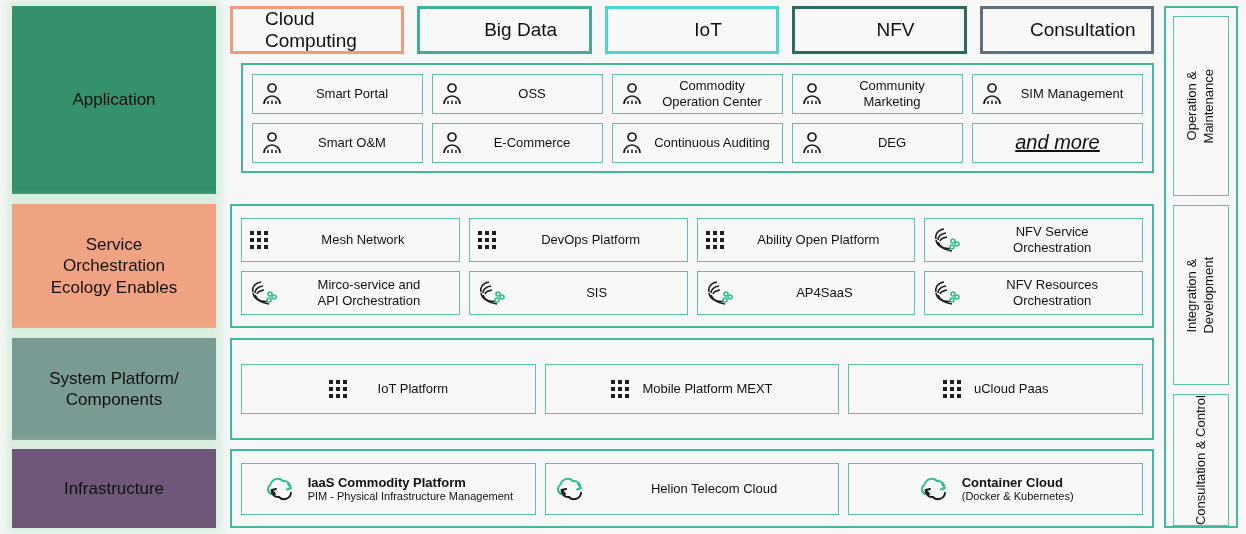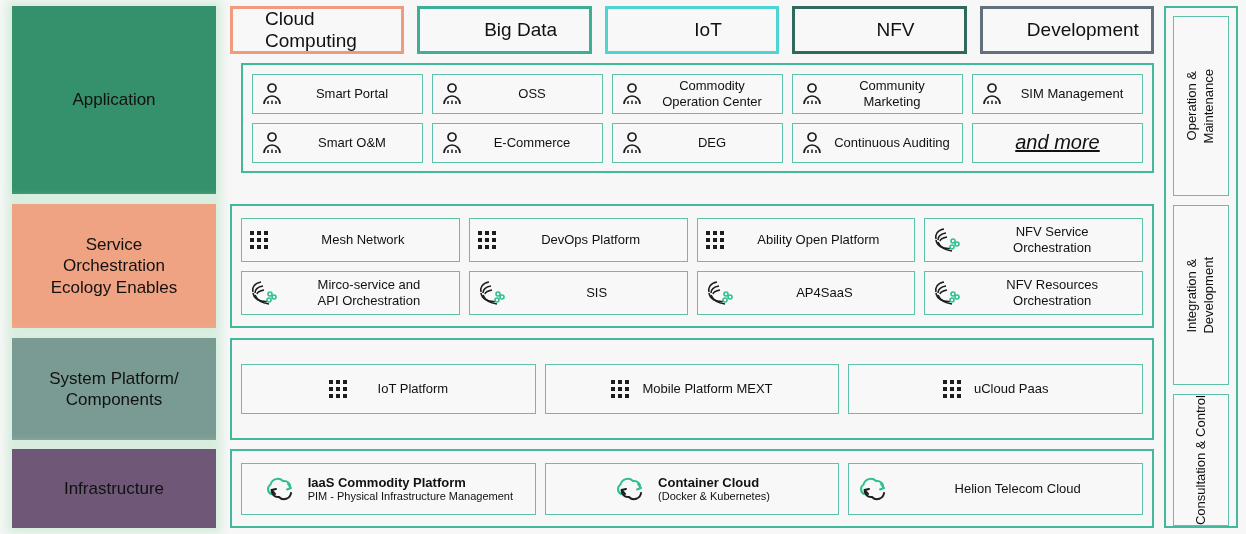--- a/index.html
+++ b/index.html
@@ -117,21 +117,21 @@
             <div class="tag" style="border-color: rgb(63, 174, 151);">
               <span>Big Data</span>
             </div>
             <div class="tag" style="border-color: rgb(79, 212, 212);">
               <span>IoT</span>
             </div>
             <div class="tag" style="border-color: rgb(46, 107, 94);">
               <span>NFV</span>
             </div>
             <div class="tag" style="border-color: rgb(98, 112, 126);">
-              <span>Development</span>
+              <span>Consultation</span>
             </div>
           </div>
         <div class="panel" style="margin-left:11px;height:110px;">
           <div class="cellrow" id="app-r1">
               <div class="cell" style="flex: 1 1 0px; min-height: 40px;">
                 <span class="ico">
                   <svg width="22" height="24" viewBox="0 0 22 24">
                     <circle cx="11" cy="6" r="4" fill="none" stroke="#1d1d1d" stroke-width="1.7"></circle>
                     <path d="M3 22 A8 8 0 0 1 19 22" fill="none" stroke="#1d1d1d" stroke-width="1.7"></path>
                     <path d="M7 22 v-3 M11 22 v-3.4 M15 22 v-3" stroke="#1d1d1d" stroke-width="1.5" fill="none"></path>
@@ -204,31 +204,31 @@
                 <div class="txt" style="white-space: pre-line;">E-Commerce</div>
               </div>
               <div class="cell" style="flex: 1 1 0px; min-height: 40px;">
                 <span class="ico">
                   <svg width="22" height="24" viewBox="0 0 22 24">
                     <circle cx="11" cy="6" r="4" fill="none" stroke="#1d1d1d" stroke-width="1.7"></circle>
                     <path d="M3 22 A8 8 0 0 1 19 22" fill="none" stroke="#1d1d1d" stroke-width="1.7"></path>
                     <path d="M7 22 v-3 M11 22 v-3.4 M15 22 v-3" stroke="#1d1d1d" stroke-width="1.5" fill="none"></path>
                   </svg>
                 </span>
+                <div class="txt" style="white-space: pre-line;">Continuous Auditing</div>
+              </div>
+              <div class="cell" style="flex: 1 1 0px; min-height: 40px;">
+                <span class="ico">
+                  <svg width="22" height="24" viewBox="0 0 22 24">
+                    <circle cx="11" cy="6" r="4" fill="none" stroke="#1d1d1d" stroke-width="1.7"></circle>
+                    <path d="M3 22 A8 8 0 0 1 19 22" fill="none" stroke="#1d1d1d" stroke-width="1.7"></path>
+                    <path d="M7 22 v-3 M11 22 v-3.4 M15 22 v-3" stroke="#1d1d1d" stroke-width="1.5" fill="none"></path>
+                  </svg>
+                </span>
                 <div class="txt" style="white-space: pre-line;">DEG</div>
-              </div>
-              <div class="cell" style="flex: 1 1 0px; min-height: 40px;">
-                <span class="ico">
-                  <svg width="22" height="24" viewBox="0 0 22 24">
-                    <circle cx="11" cy="6" r="4" fill="none" stroke="#1d1d1d" stroke-width="1.7"></circle>
-                    <path d="M3 22 A8 8 0 0 1 19 22" fill="none" stroke="#1d1d1d" stroke-width="1.7"></path>
-                    <path d="M7 22 v-3 M11 22 v-3.4 M15 22 v-3" stroke="#1d1d1d" stroke-width="1.5" fill="none"></path>
-                  </svg>
-                </span>
-                <div class="txt" style="white-space: pre-line;">Continuous Auditing</div>
               </div>
               <div class="cell" style="flex: 1 1 0px; min-height: 40px;">
                 <div class="txt and-more" style="white-space: pre-line; text-align: center;">and more</div>
               </div>
             </div>
         </div>
       </div>
     </div>
 
     <div style="height:10px;"></div>
@@ -443,32 +443,32 @@
             </div>
             <div class="cell" style="flex: 1 1 0px; min-height: 52px; justify-content: center; gap: 10px;">
               <span class="ico">
                 <svg width="34" height="28" viewBox="0 0 34 28">
                   <path d="M26 13 A6 6 0 0 0 19 6 A7.5 7.5 0 0 0 6.5 9.5 A5.5 5.5 0 0 0 7 19" fill="none" stroke="#2ec08a" stroke-width="2" stroke-linecap="round"></path>
                   <path d="M24 9 l3 4 l-4 1.5" fill="none" stroke="#2ec08a" stroke-width="2" stroke-linecap="round" stroke-linejoin="round"></path>
                   <path d="M8 15 A6 6 0 0 0 15 22 A7 7 0 0 0 27 18" fill="none" stroke="#1d1d1d" stroke-width="2" stroke-linecap="round"></path>
                   <path d="M11 19 l-3.5 -4 l4.5 -1" fill="none" stroke="#1d1d1d" stroke-width="2" stroke-linecap="round" stroke-linejoin="round"></path>
                 </svg>
               </span>
-              <div class="txt" style="white-space: pre-line; text-align: left; flex: 0 0 auto;"><div style="font-weight: bold; font-size: 13px;">Container Cloud</div><div style="font-size: 11px;">(Docker &amp; Kubernetes)</div></div>
+              <div class="txt" style="white-space: pre-line;">Helion Telecom Cloud</div>
             </div>
             <div class="cell" style="flex: 1 1 0px; min-height: 52px; justify-content: center; gap: 10px;">
               <span class="ico">
                 <svg width="34" height="28" viewBox="0 0 34 28">
                   <path d="M26 13 A6 6 0 0 0 19 6 A7.5 7.5 0 0 0 6.5 9.5 A5.5 5.5 0 0 0 7 19" fill="none" stroke="#2ec08a" stroke-width="2" stroke-linecap="round"></path>
                   <path d="M24 9 l3 4 l-4 1.5" fill="none" stroke="#2ec08a" stroke-width="2" stroke-linecap="round" stroke-linejoin="round"></path>
                   <path d="M8 15 A6 6 0 0 0 15 22 A7 7 0 0 0 27 18" fill="none" stroke="#1d1d1d" stroke-width="2" stroke-linecap="round"></path>
                   <path d="M11 19 l-3.5 -4 l4.5 -1" fill="none" stroke="#1d1d1d" stroke-width="2" stroke-linecap="round" stroke-linejoin="round"></path>
                 </svg>
               </span>
-              <div class="txt" style="white-space: pre-line;">Helion Telecom Cloud</div>
+              <div class="txt" style="white-space: pre-line; text-align: left; flex: 0 0 auto;"><div style="font-weight: bold; font-size: 13px;">Container Cloud</div><div style="font-size: 11px;">(Docker &amp; Kubernetes)</div></div>
             </div>
           </div>
       </div>
     </div>
 
   </div>
 
   <div class="sidebar" id="sidebar">
       <div class="sbox" style="flex: 0 0 180px;">
         <div class="vtext">Operation &amp;

